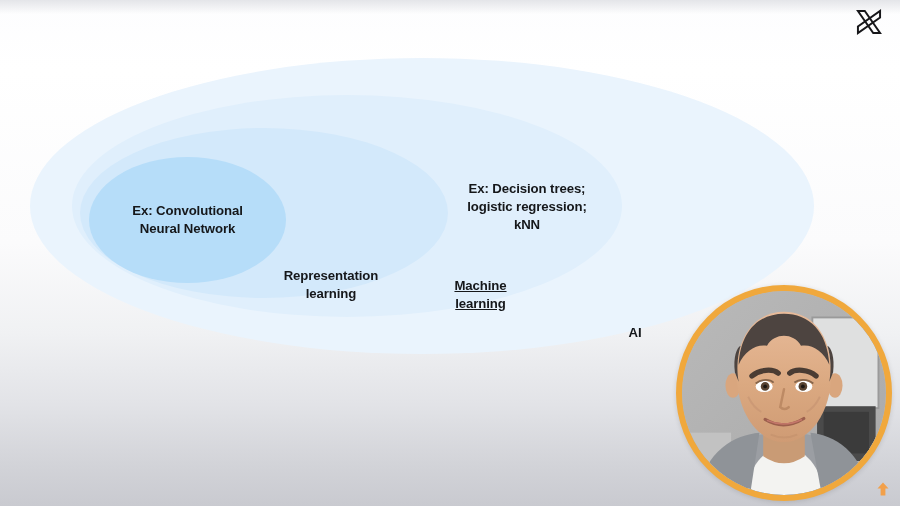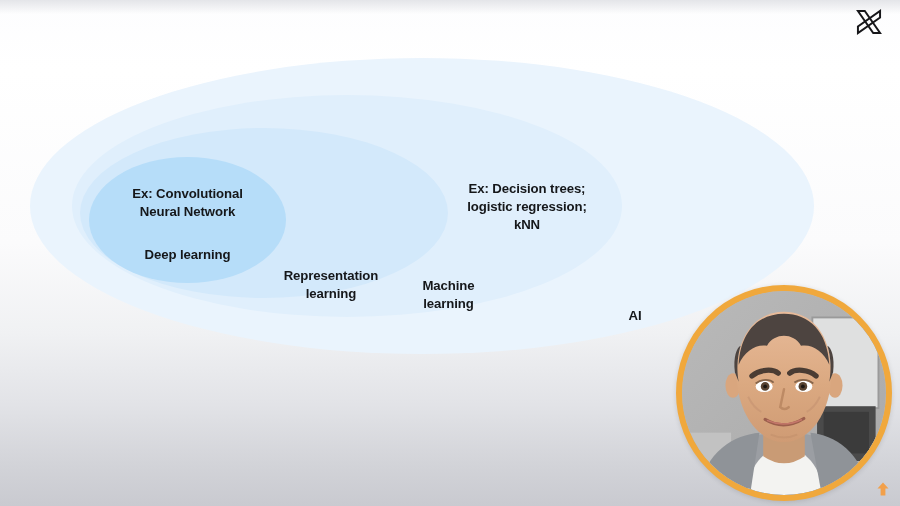--- a/index.html
+++ b/index.html
@@ -44,28 +44,28 @@
   .lab {
     position:absolute;
     color:#15171a;
     text-align:center;
     font-weight:600;
     letter-spacing:-0.1px;
     line-height:1.38;
     white-space:pre-line;
     font-size:13.2px;
   }
-  #lab-dl-ex   { left:90px;  top:185px; width:195px; }
+  #lab-dl-ex   { left:90px;  top:202px; width:195px; }
   #lab-dl      { left:90px;  top:246px; width:195px; }
   #lab-rep-ex  { left:274px; top:190px; width:177px; }
   #lab-rep     { left:251px; top:267px; width:160px; }
   #lab-ml-ex   { left:432px; top:180px; width:190px; }
-  #lab-ml      { left:386px; top:277px; width:125px; }
+  #lab-ml      { left:418px; top:277px; width:125px;text-decoration:underline; }
   #lab-ai-ex   { left:629px; top:190px; width:180px; }
-  #lab-ai      { left:596px; top:307px; width:78px; }
+  #lab-ai      { left:596px; top:324px; width:78px; }
 
   
   #logo {
     position:absolute; right:16px; top:7px;
     width:30px; height:30px;
   }
 
   
   #cam {
     position:absolute; left:676px; top:285px;
@@ -92,21 +92,20 @@
 
   <div id="topwash"></div>
 
   <div class="ell" id="ell-ai"></div>
   <div class="ell" id="ell-ml"></div>
   <div class="ell" id="ell-rep"></div>
   <div class="ell" id="ell-dl"></div>
 
   <div class="lab" id="lab-dl-ex">Ex: Convolutional
 Neural Network</div>
-  <div class="lab" id="lab-dl">Deep learning</div>
 
   <div class="lab" id="lab-rep">Representation
 learning</div>
 
   <div class="lab" id="lab-ml-ex">Ex: Decision trees;
 logistic regression;
 kNN</div>
   <div class="lab" id="lab-ml">Machine
 learning</div>
 

